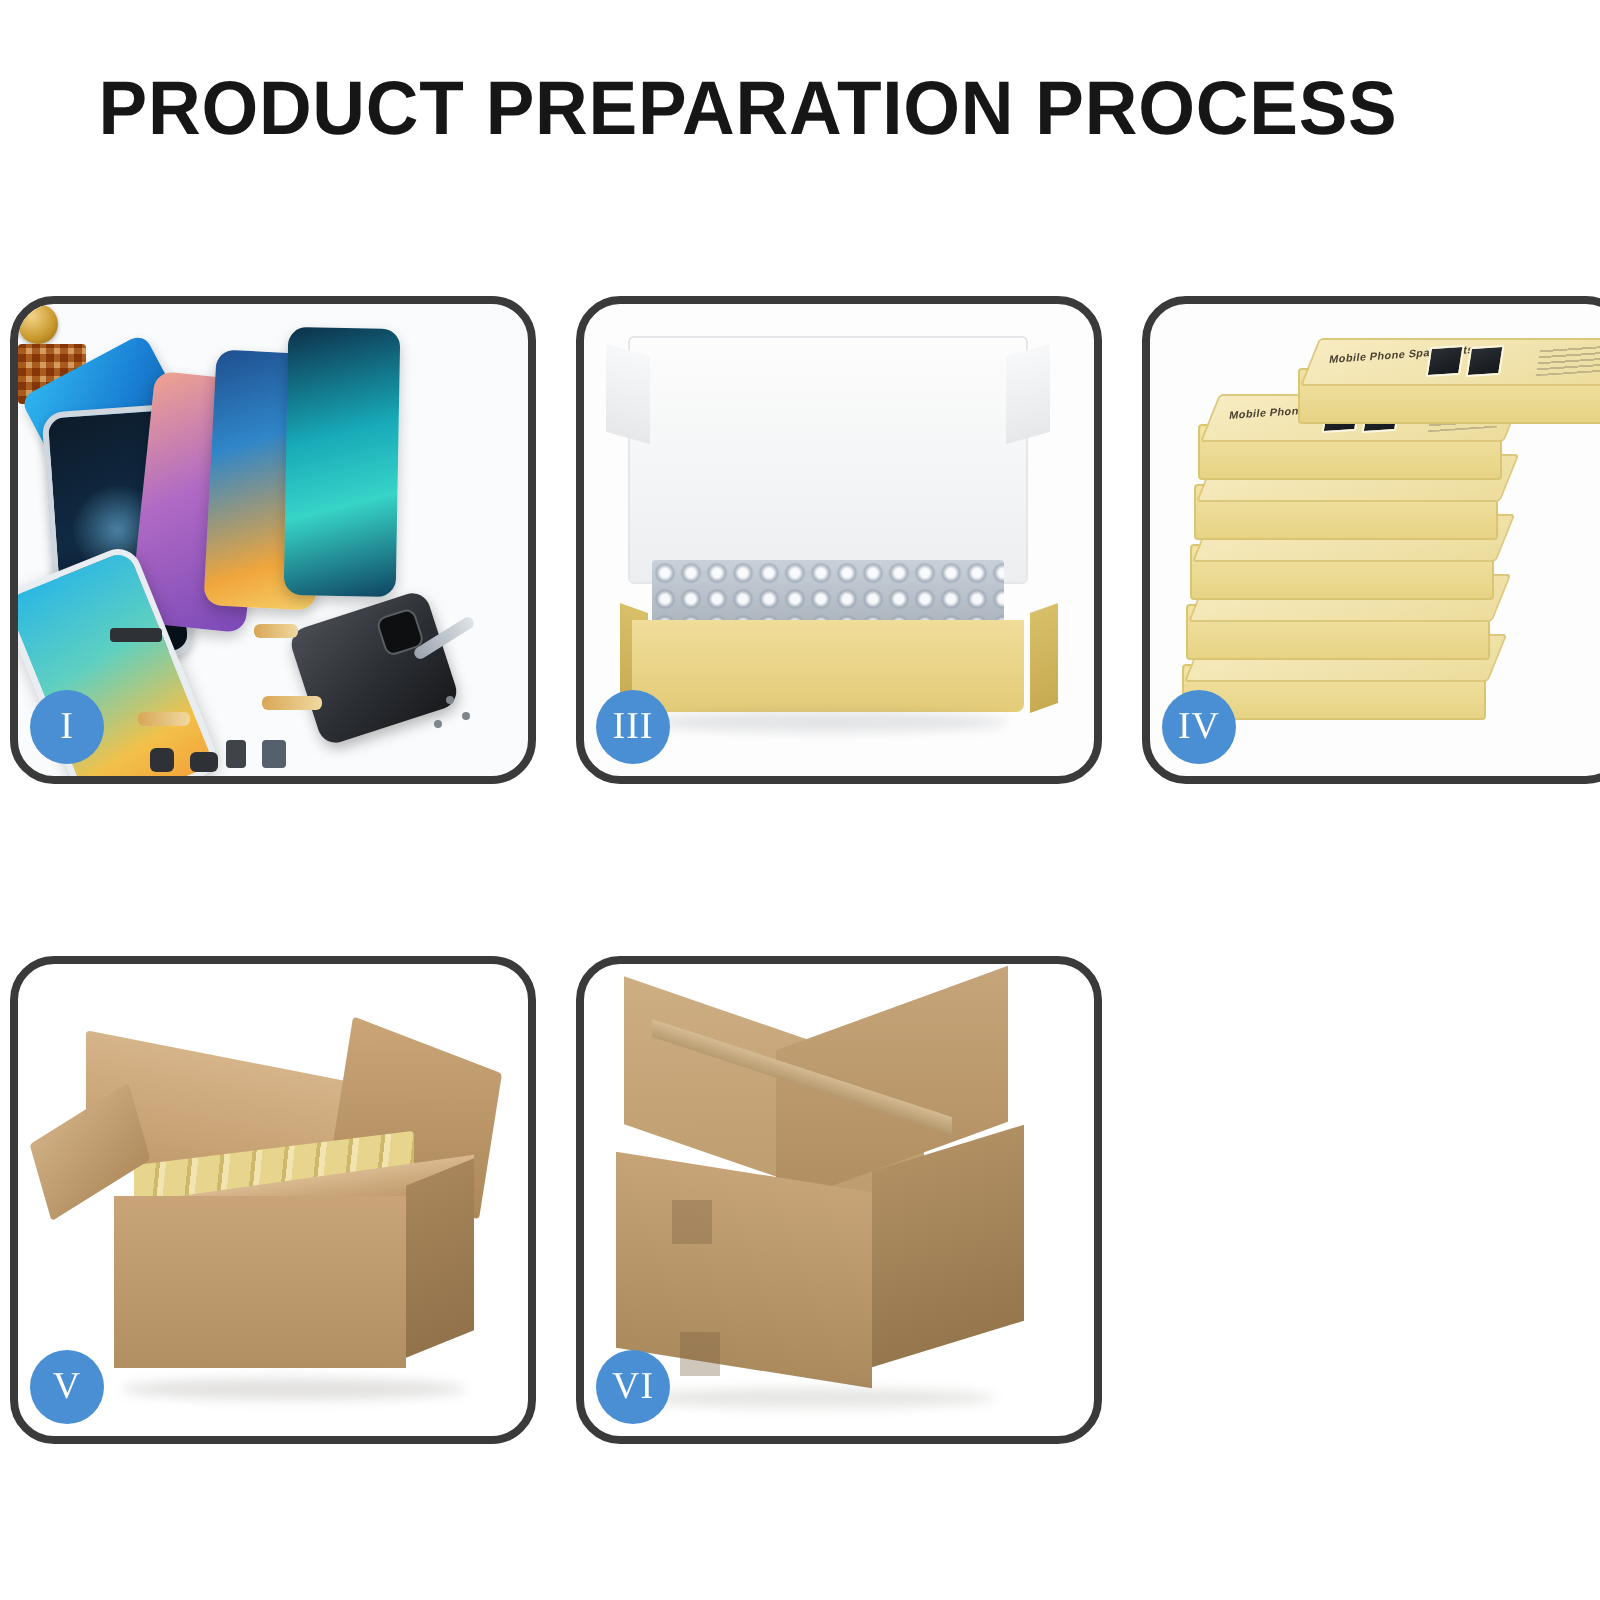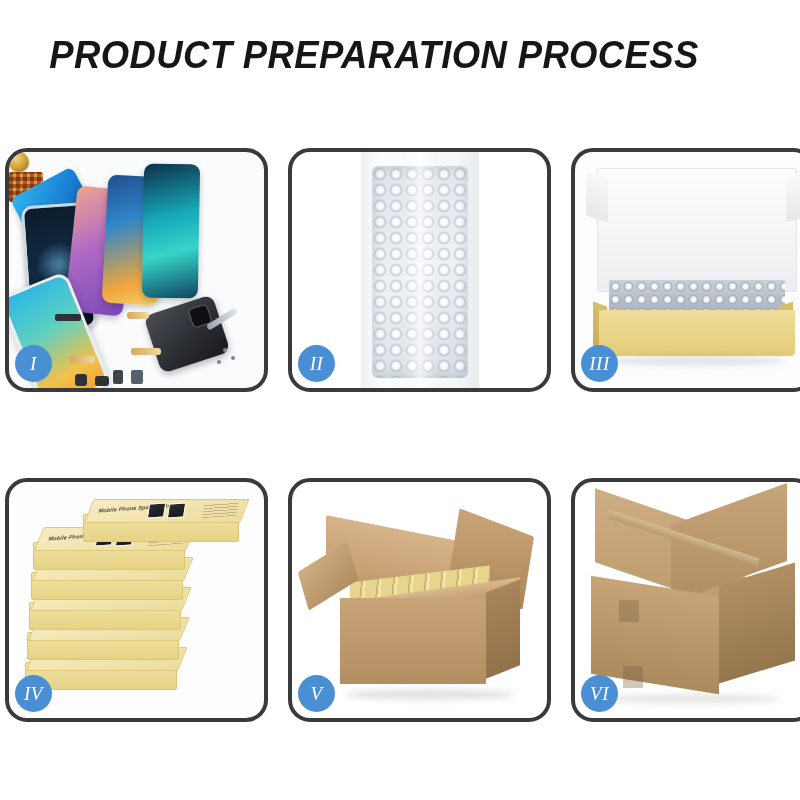--- a/index.html
+++ b/index.html
@@ -2,21 +2,21 @@
 <html><head>
 <meta charset="utf-8">
 <style>
   html,body{margin:0;padding:0;}
   body{
     width:800px;height:800px;
     background:#ffffff;
     font-family:"Liberation Sans",sans-serif;
     overflow:hidden;
   }
-  .page{position:relative;width:748px;height:800px;font-style:italic;}
+  .page{position:relative;width:748px;height:800px;}
 
   
   .header{padding-top:36px;text-align:center;}
   .title{
     font-size:38px;font-weight:700;color:#161616;
     letter-spacing:.4px;line-height:1.05;
     transform:scaleX(.96);transform-origin:center;
     white-space:nowrap;
   }
   .subtitle{
@@ -342,28 +342,20 @@
         <div class="part" style="left:104px;top:218px;width:10px;height:14px;border-radius:2px;background:#3f444a;"></div>
         <div class="part" style="left:122px;top:218px;width:12px;height:14px;border-radius:2px;background:#55606c;"></div>
         <div class="tool"></div>
         <div class="screw" style="left:214px;top:196px;"></div>
         <div class="screw" style="left:222px;top:204px;"></div>
         <div class="screw" style="left:208px;top:208px;"></div>
       </div>
       <div class="badge">I</div>
     </div>
 
-    <div class="panel p2">
-      <div class="scene">
-        <div class="bw-bag"></div>
-        <div class="bw-inner"></div>
-        <div class="bw-sheen"></div>
-      </div>
-      <div class="badge">II</div>
-    </div>
 
     <div class="panel p3">
       <div class="scene">
         <div class="m-lid"></div>
         <div class="m-inner"></div>
         <div class="m-side-l"></div>
         <div class="m-side-r"></div>
         <div class="m-front"></div>
         <div class="m-shadow"></div>
       </div>

